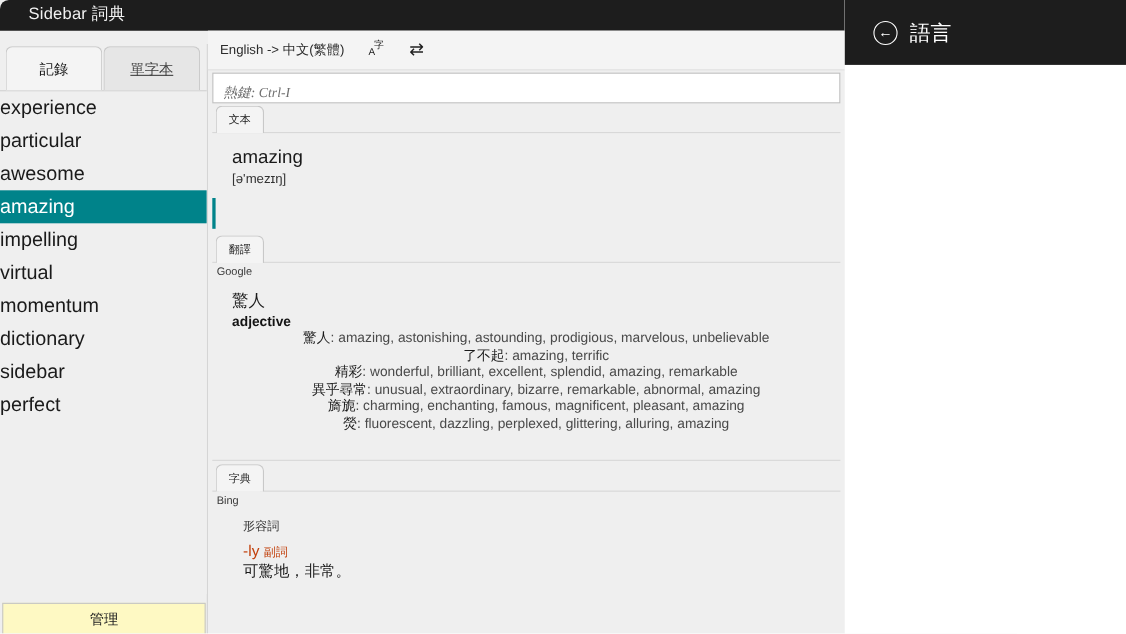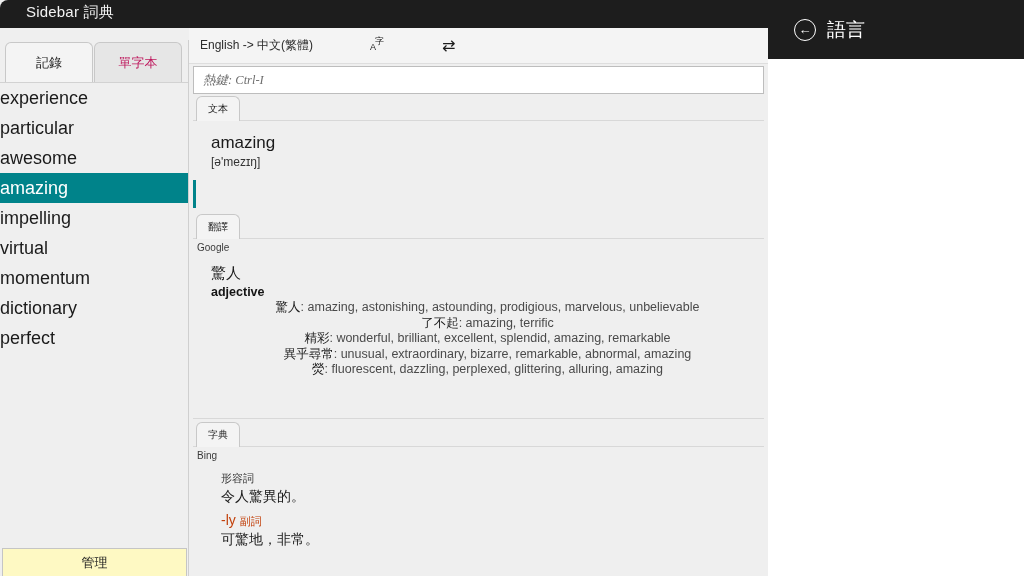--- a/index.html
+++ b/index.html
@@ -44,21 +44,21 @@
   #tabs { position: absolute; left: 0; top: 2px; width: 189px; height: 40px; }
   .tab {
     position: absolute; top: 0; height: 40px;
     border: 1px solid #c8c8c8;
     border-top-left-radius: 6px; border-top-right-radius: 6px;
     border-bottom: none;
     display: flex; align-items: center; justify-content: center;
     font-size: 13px;
   }
   .tab.active { left: 5px; width: 88px; background: #f4f4f4; color: #1a1a1a; z-index: 3; }
-  .tab.inactive { left: 94px; width: 88px; background: #e6e6e6; color: #be185d; z-index: 2; }
+  .tab.inactive { left: 94px; width: 88px; background: #e6e6e6; color: #404040; z-index: 2; text-decoration: underline; }
 
   #wordlist {
     position: absolute; left: 0; top: 42px; width: 188px; bottom: 48px;
     background: #efefef;
     border-top: 1px solid #d2d2d2;
     overflow: hidden;
   }
   .word-item {
     height: 30px; line-height: 30px;
     font-size: 18px; color: #1a1a1a;
@@ -84,37 +84,37 @@
   #main-col {
     position: absolute; left: 189px; top: 28px;
     width: 579px; height: 548px;
     background: #efefef;
   }
 
   #toolbar {
     position: absolute; left: 0; top: 0; width: 579px; height: 36px;
     background: #f4f4f4;
     border-bottom: 1px solid #dedede;
-    display: flex; align-items: center; gap: 35px;
+    display: flex; align-items: center;
   }
   #langpair { margin-left: 11px; font-size: 12px; color: #2b2b2b; }
   .tb-icon {
     margin-left: 22px;
     display: flex; align-items: flex-end; color: #1c1c1c;
   }
   #font-icon { font-size: 11px; letter-spacing: -1px; }
   #font-icon .small-a { font-size: 9px; }
   #font-icon .zi { font-size: 9px; position: relative; top: -4px; }
   #swap-icon { font-size: 16px; margin-left: 24px; line-height: 1; }
 
   #searchbox {
     position: absolute; left: 4px; top: 38px;
     width: 571px; height: 28px;
     background: #ffffff; border: 1px solid #bdbdbd;
-    display: flex; align-items: center;
+    display: flex; align-items: flex-end;
   }
   #searchbox .ph {
     margin-left: 9px; font-size: 12.5px; font-style: italic; color: #6f6f6f;
     font-family: "Liberation Serif", serif;
   }
 
   
   .section { position: absolute; left: 4px; width: 571px; background: #efefef; }
   .sec-tabrow { position: relative; height: 25px; border-bottom: 1px solid #d8d8d8; }
   .sec-tab {
@@ -193,20 +193,21 @@
 
       <div id="wordlist">
         <div class="word-item"><span>experience</span></div>
         <div class="word-item"><span>particular</span></div>
         <div class="word-item"><span>awesome</span></div>
         <div class="word-item selected"><span>amazing</span></div>
         <div class="word-item"><span>impelling</span></div>
         <div class="word-item"><span>virtual</span></div>
         <div class="word-item"><span>momentum</span></div>
         <div class="word-item"><span>dictionary</span></div>
+        <div class="word-item"><span>sidebar</span></div>
         <div class="word-item"><span>perfect</span></div>
       </div>
 
       <div id="manage-wrap">
         <div id="manage-btn">
           <span>管理</span>
         </div>
       </div>
     </div>
 
@@ -245,34 +246,34 @@
           </div>
         </div>
         <div class="sec-src" style="margin-left:4px">Google</div>
         <div class="sec-body">
           <div class="tr-word">驚人</div>
           <div class="pos">adjective</div>
           <div class="tr-line"><b>驚人</b>: <span>amazing, astonishing, astounding, prodigious, marvelous, unbelievable</span></div>
           <div class="tr-line"><b>了不起</b>: <span>amazing, terrific</span></div>
           <div class="tr-line"><b>精彩</b>: <span>wonderful, brilliant, excellent, splendid, amazing, remarkable</span></div>
           <div class="tr-line"><b>異乎尋常</b>: <span>unusual, extraordinary, bizarre, remarkable, abnormal, amazing</span></div>
+          <div class="tr-line"><b>旖旎</b>: <span>charming, enchanting, famous, magnificent, pleasant, amazing</span></div>
           <div class="tr-line"><b>熒</b>: <span>fluorescent, dazzling, perplexed, glittering, alluring, amazing</span></div>
         </div>
       </div>
 
       <div class="section" id="sec-dict">
         <div class="sec-tabrow">
           <div class="sec-tab">
             <span>字典</span>
           </div>
         </div>
         <div class="sec-src" style="margin-left:4px">Bing</div>
         <div class="dbody">
           <div class="d-pos">形容詞</div>
-          <div class="d-def">令人驚異的。</div>
           <div class="d-sub"><span>-ly</span> <span class="sm">副詞</span></div>
           <div class="d-def">可驚地，非常。</div>
         </div>
       </div>
 
     </div>
   </div>
 
   <div id="settings">
 

